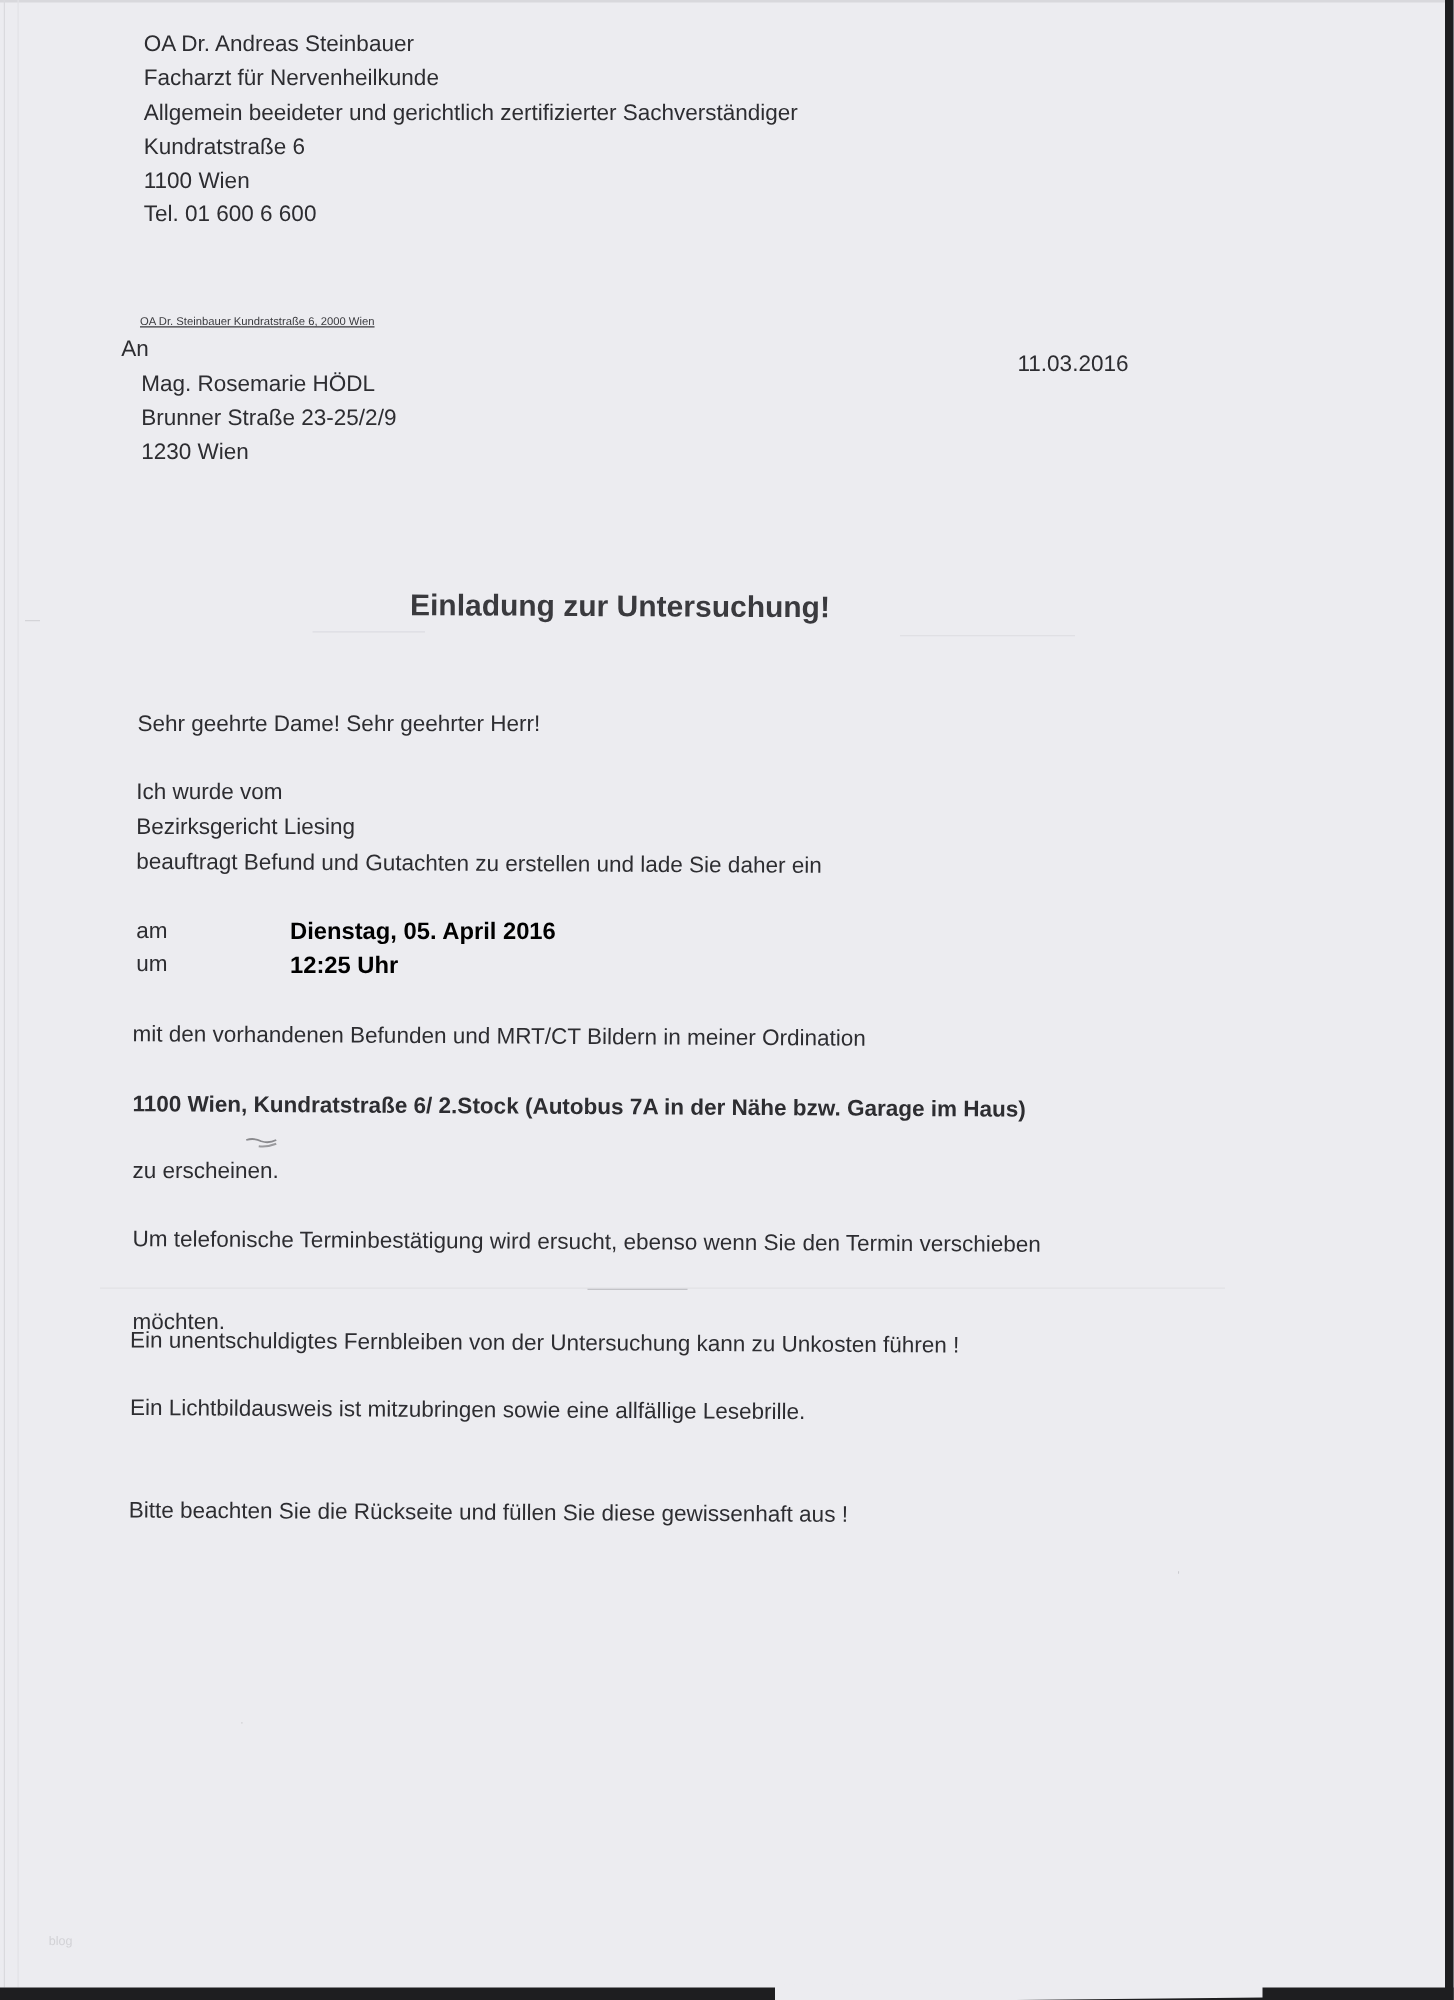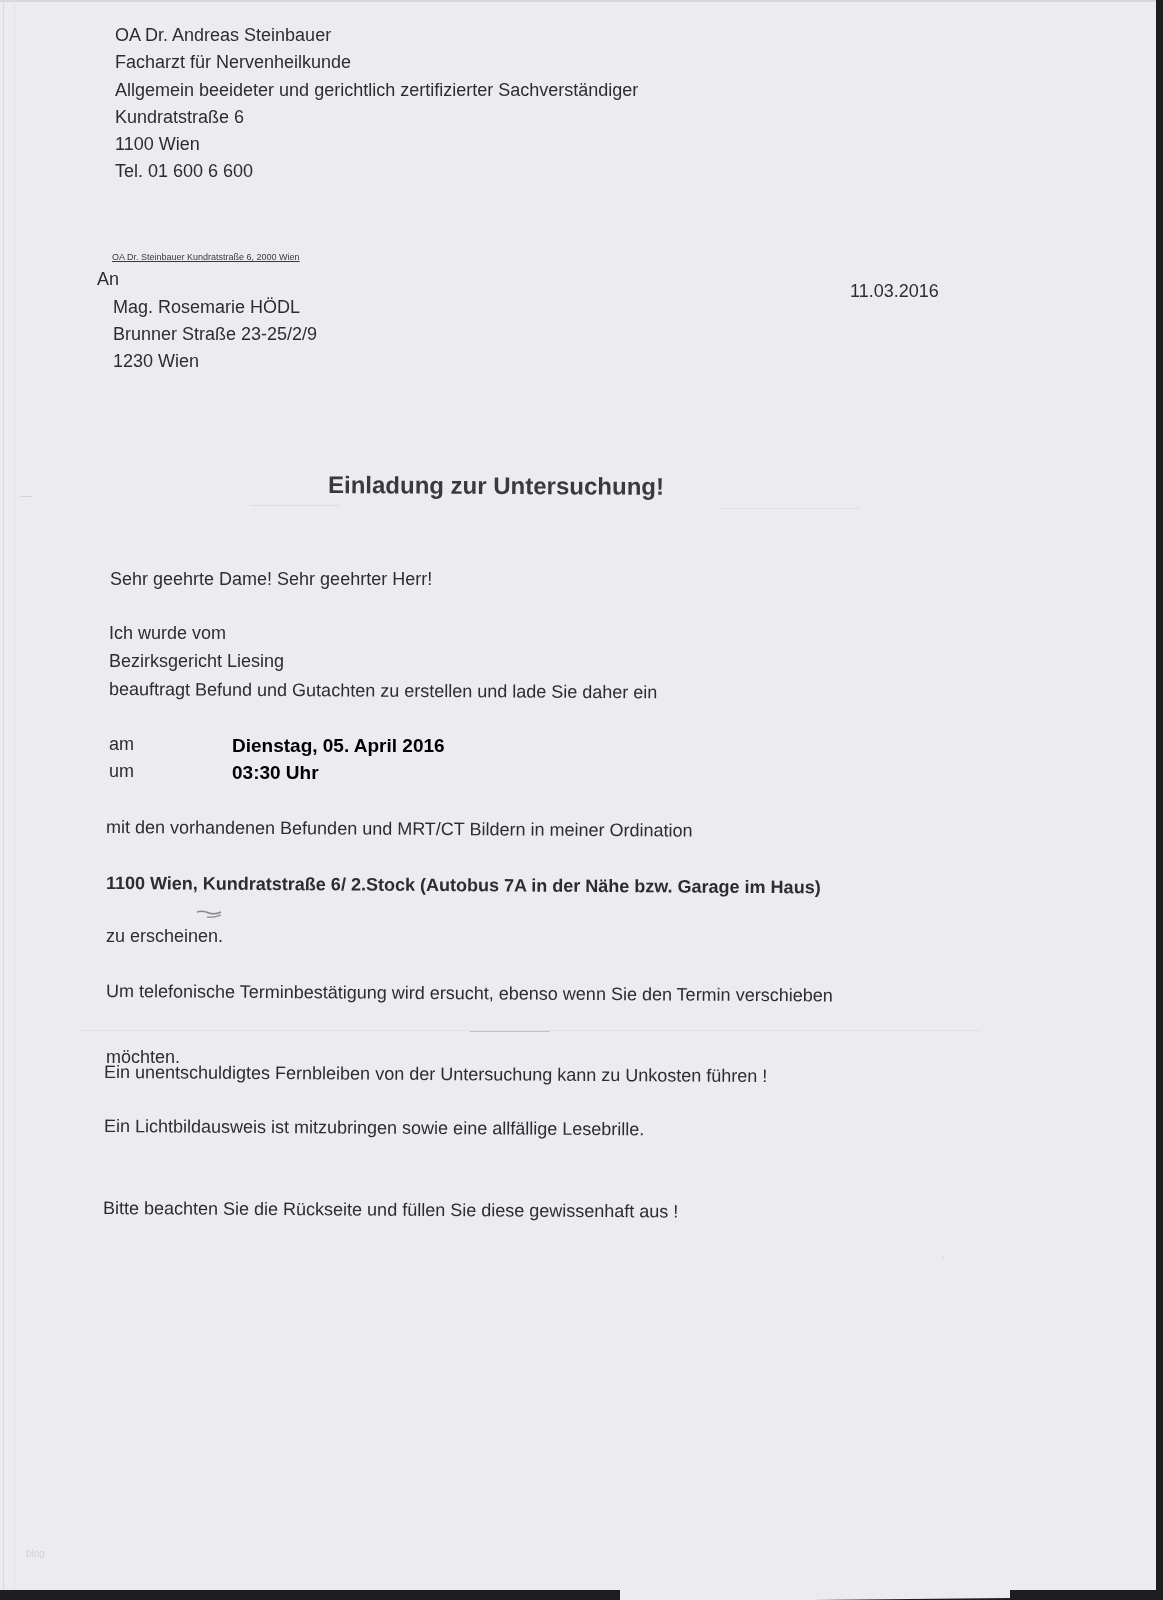--- a/index.html
+++ b/index.html
@@ -85,21 +85,20 @@
       color: #3a3a3e;
       white-space: nowrap;
     }
     .date {
       position: absolute;
       left: 814px;
       top: 280px;
       font-size: 18px;
       line-height: 22px;
       color: #2d2d31;
-      margin-left: 36px;
     }
     .title {
       position: absolute;
       left: 328px;
       top: 471px;
       font-size: 24px;
       line-height: 30px;
       font-weight: bold;
       color: #3a3a3e;
       white-space: nowrap;
@@ -128,21 +127,21 @@
     }
     .squiggle {
       position: absolute;
       left: 195px;
       top: 910px;
       width: 30px;
       height: 10px;
     }
     .watermark {
       position: absolute;
-      left: 26px;
+      left: 39px;
       top: 1548px;
       font-size: 10px;
       color: #d2d2d6;
     }
     .speck {
       position: absolute;
       font-size: 9px;
       color: #c8c8cc;
     }
   </style>
@@ -180,21 +179,21 @@
   <div class="faint-rule" style="left:720px; top:508px; width:140px; opacity:0.5;"></div>
 
   <div class="line" style="left:110px; top:568px;">Sehr geehrte Dame! Sehr geehrter Herr!</div>
   <div class="line" style="left:109px; top:622px;">Ich wurde vom</div>
   <div class="line" style="left:109px; top:650px;">Bezirksgericht Liesing</div>
   <div class="line tilt" style="left:109px; top:678px;">beauftragt Befund und Gutachten zu erstellen und lade Sie daher ein</div>
 
   <div class="appt-label" style="left:109px; top:733px;">am</div>
   <div class="appt-value" style="left:232px; top:735px;">Dienstag, 05. April 2016</div>
   <div class="appt-label" style="left:109px; top:760px;text-align:right;">um</div>
-  <div class="appt-value" style="left:232px; top:762px;">03:30 Uhr</div>
+  <div class="appt-value" style="left:232px; top:762px;">12:25 Uhr</div>
 
   <div class="line tilt" style="left:106px; top:816px;">mit den vorhandenen Befunden und MRT/CT Bildern in meiner Ordination</div>
 
   <div class="line bold tilt" style="left:106px; top:872px; font-size:18px;">1100 Wien, Kundratstraße 6/ 2.Stock (Autobus 7A in der Nähe bzw. Garage im Haus)</div>
 
   <svg class="squiggle" viewBox="0 0 30 10">
     <path d="M2 2 Q8 0 14 3 Q20 5 26 2" stroke="#8a8a8e" stroke-width="1.4" fill="none"></path>
     <path d="M12 7 Q18 8 26 5" stroke="#9a9a9e" stroke-width="1.6" fill="none"></path>
   </svg>
 

